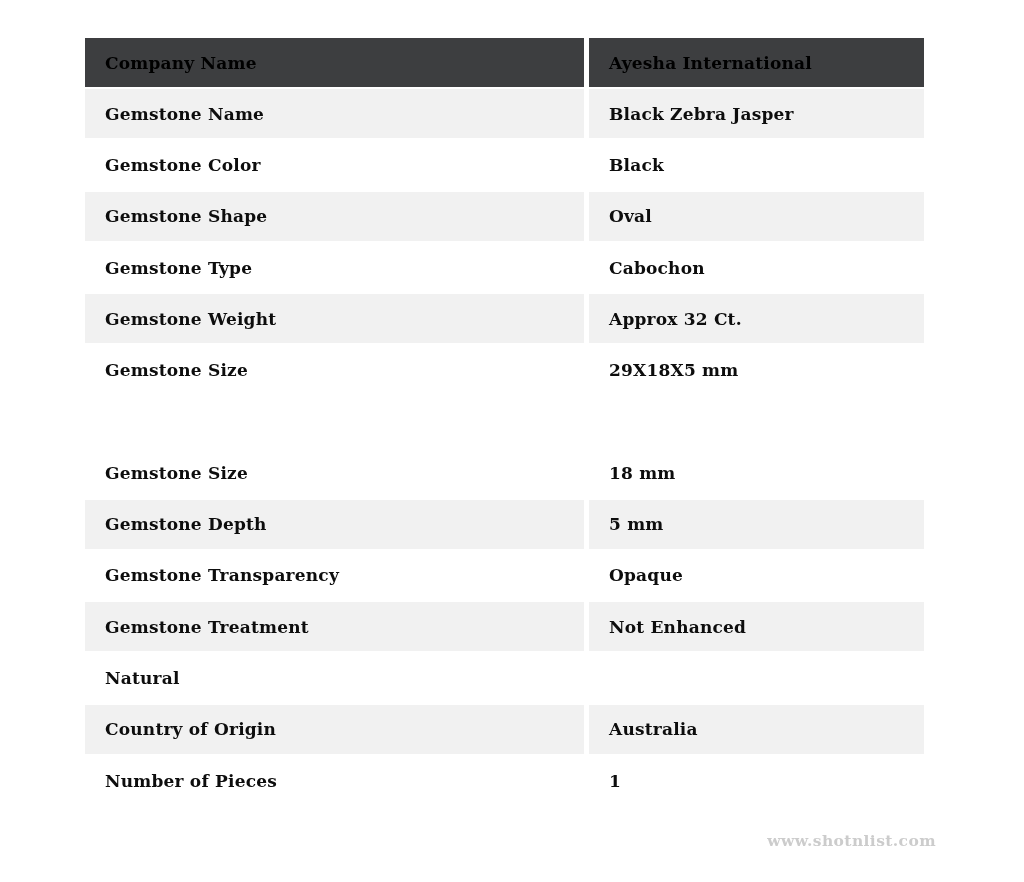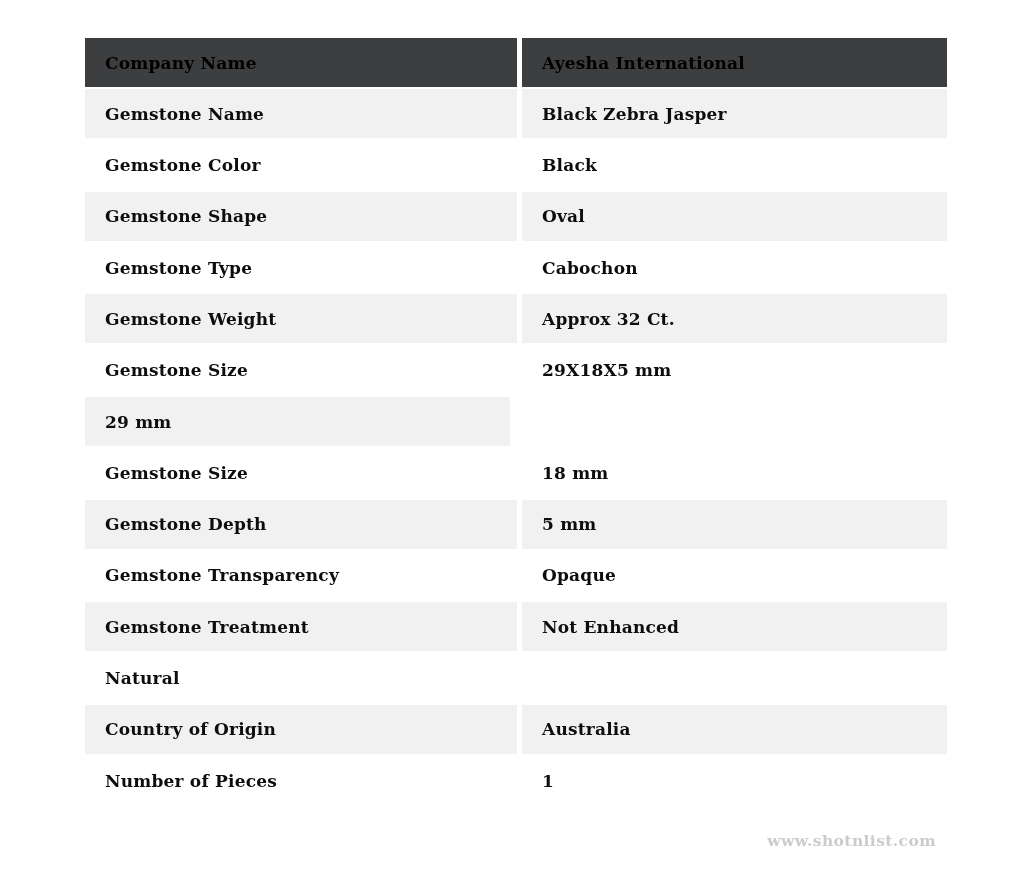--- a/index.html
+++ b/index.html
@@ -38,22 +38,22 @@
     display: flex;
     align-items: center;
     padding-left: 20px;
     font-weight: bold;
     font-size: 17px;
     letter-spacing: 0.2px;
     color: var(--text-color);
     overflow: hidden;
     white-space: nowrap;
   }
-  .cell.label { width: 432px; flex: none; text-align: right; }
-  .cell.value { width: 425px; flex: none; }
+  .cell.label { width: 499px; flex: none; text-align: right; }
+  .cell.value { width: 335px; flex: none; }
   .row.header .cell {
     background: var(--header-bg);
     color: var(--header-text);
   }
   .row.stripe .cell { background: var(--stripe-bg); }
   .row.plain  .cell { background: var(--row-bg); }
   .watermark {
     position: absolute;
     top: 831px;
     right: 88px;
@@ -96,21 +96,20 @@
     <div class="cell label">Gemstone Weight</div>
     <div class="cell value">Approx 32 Ct.</div>
   </div>
 
   <div class="row plain">
     <div class="cell label">Gemstone Size</div>
     <div class="cell value">29X18X5 mm</div>
   </div>
 
   <div class="row stripe">
-    <div class="cell value">29 mm</div>
   </div>
 
   <div class="row plain">
     <div class="cell label">Gemstone Size</div>
     <div class="cell value">18 mm</div>
   </div>
 
   <div class="row stripe">
     <div class="cell label">Gemstone Depth</div>
     <div class="cell value">5 mm</div>

